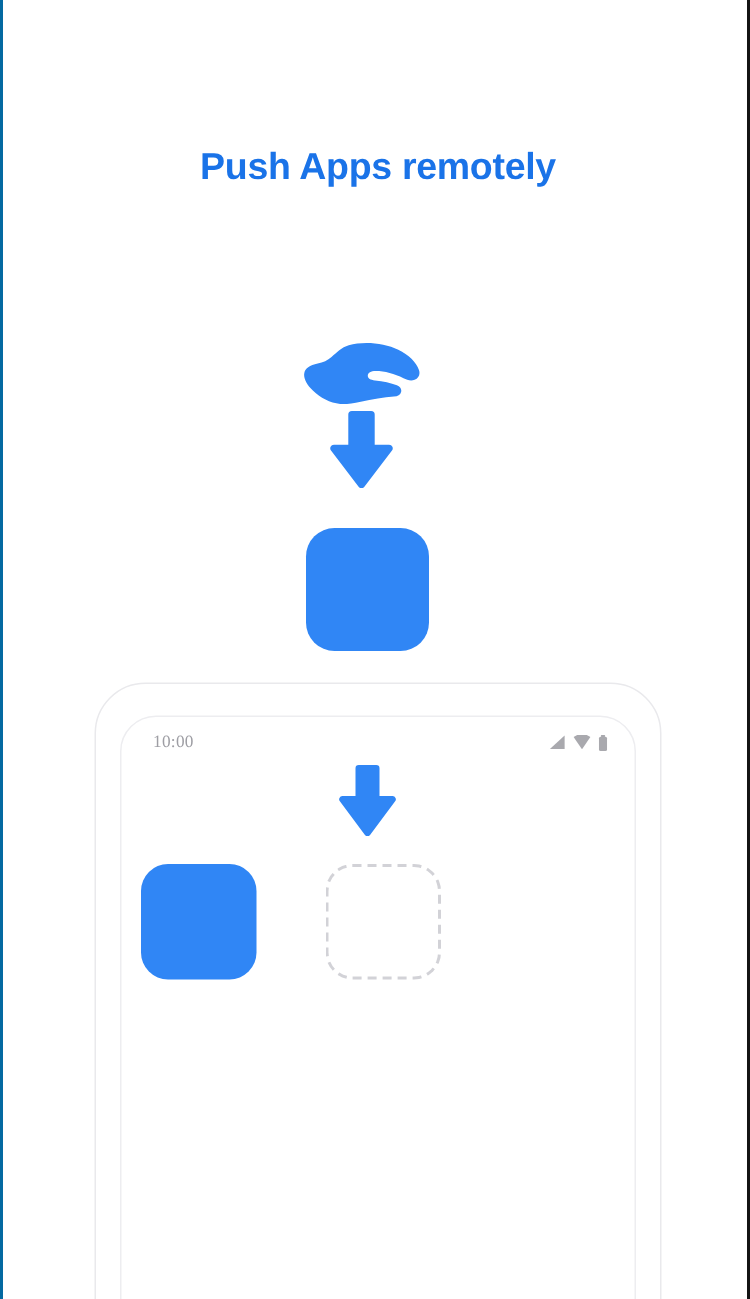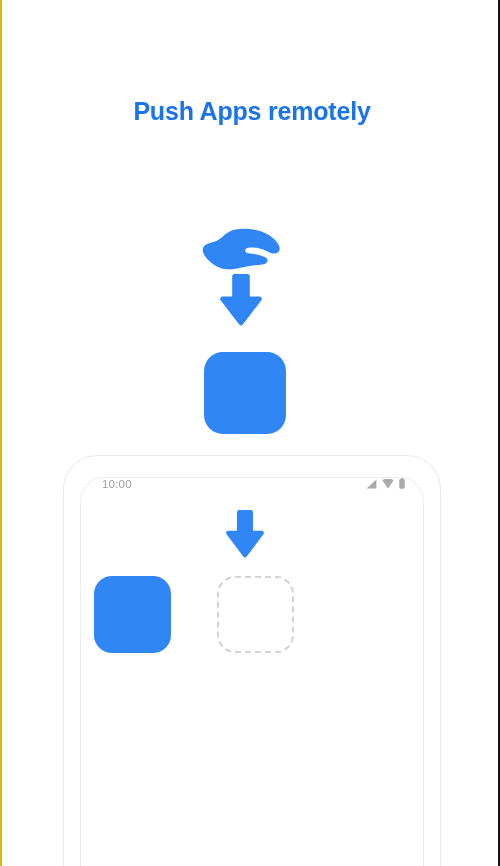--- a/index.html
+++ b/index.html
@@ -14,21 +14,21 @@
     font-family: "Liberation Sans", sans-serif;
     -webkit-font-smoothing: antialiased;
   }
 
   #screen {
     position: relative;
     width: 500px;
     height: 866px;
     background: #ffffff;
     box-sizing: border-box;
-    border-left: 2px solid #eab308;
+    border-left: 2px solid #0369a1;
     border-right: 2px solid #141414;
     overflow: hidden;
   }
 
   
   #title {
     position: absolute;
     top: 95px;
     left: 0;
     width: 500px;
@@ -103,24 +103,25 @@
   }
 
   
   #status-bar {
     position: absolute;
     top: 0;
     left: 0;
     width: 344px;
     height: 34px;
     display: flex;
-    align-items: flex-start;
+    align-items: center;
     justify-content: space-between;
     padding: 0 20px 0 21px;
     box-sizing: border-box;
+    font-family: Liberation Serif, serif;
   }
   #status-time {
     font-size: 11.5px;
     color: #9e9ea4;
     letter-spacing: 0.2px;
   }
   #status-icons {
     display: flex;
     align-items: center;
     gap: 5px;

